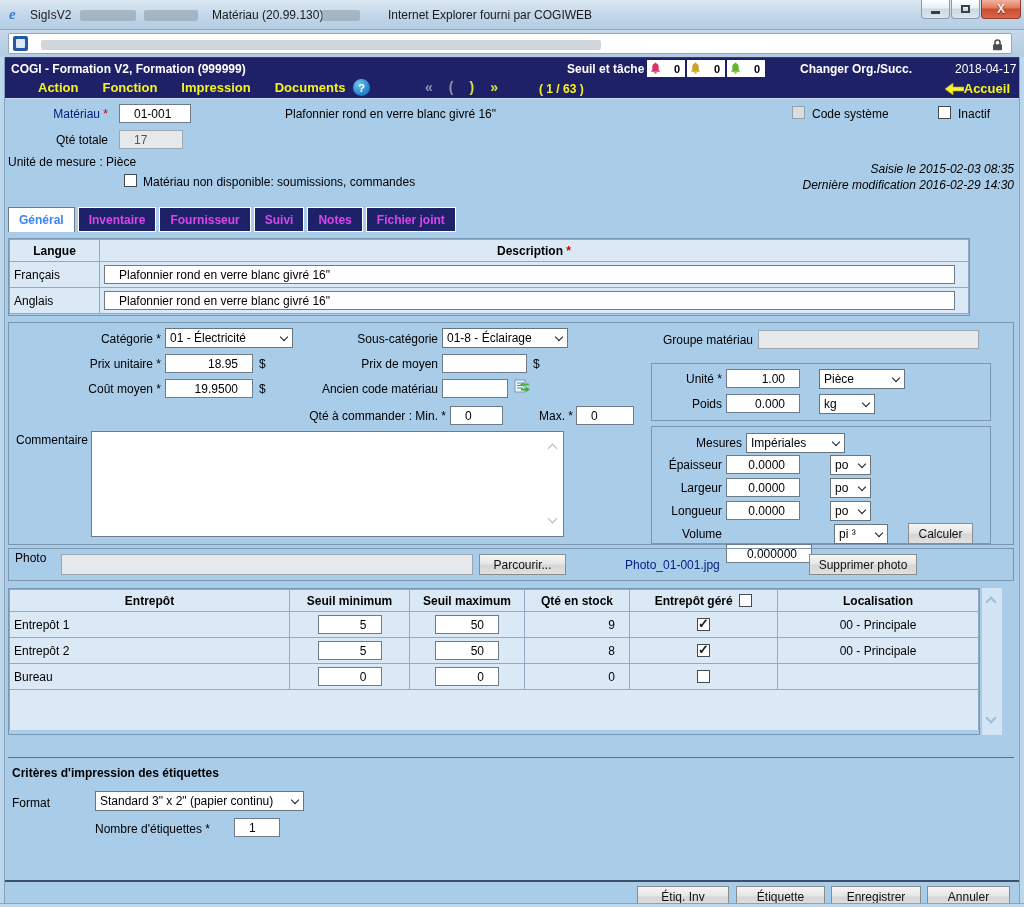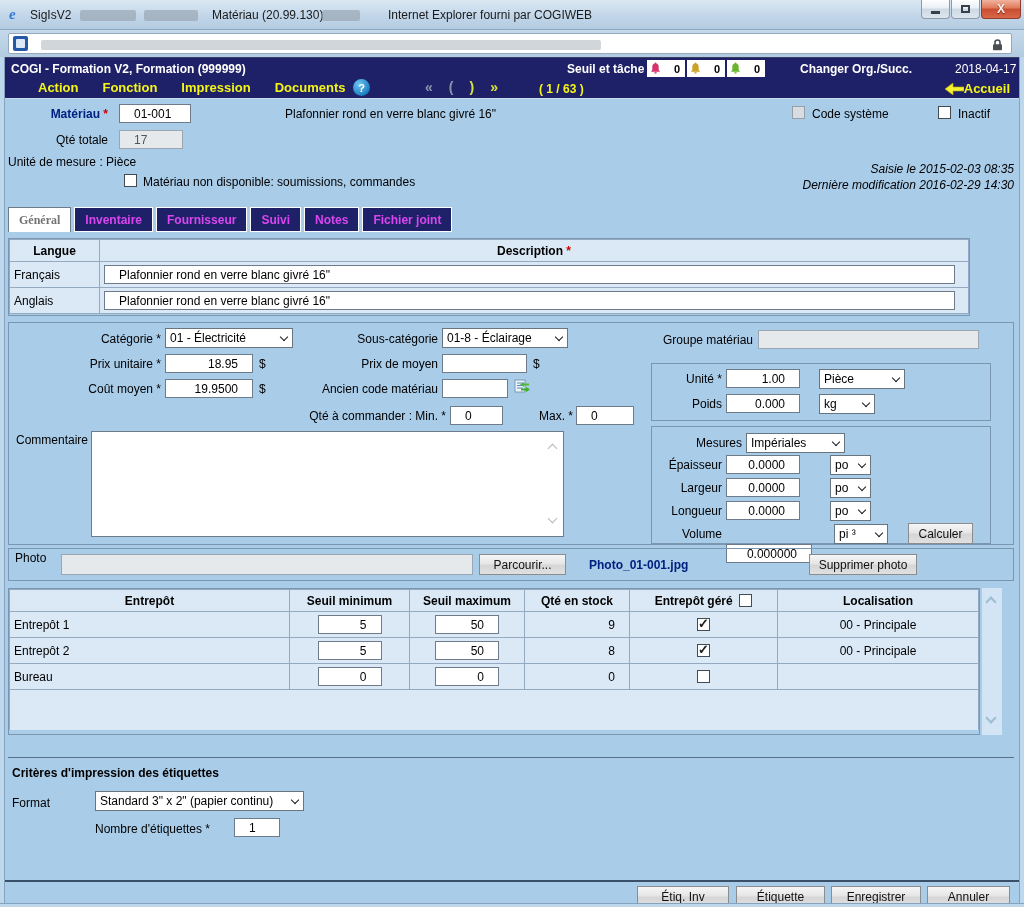--- a/index.html
+++ b/index.html
@@ -48,21 +48,21 @@
   .nav-lit{color:#d7e53a;}
   .counter{position:absolute;left:534px;top:24px;color:#f5f516;font-weight:bold;}
   .homegroup{position:absolute;right:9px;top:23px;display:flex;align-items:center;}
 
   
   .page{position:absolute;top:99px;left:0;width:1024px;height:804px;background:#a9cce9;overflow:hidden;}
   .abs{position:absolute;}
   .lbl{position:absolute;white-space:nowrap;}
   .r{text-align:right;}
   .red{color:#cc0000;}
-  .navy-txt{color:#002080;font-weight:bold;}
+  .navy-txt{color:#002080;font-weight:normal;padding-left:36px;}
   .it{font-style:italic;}
 
   .inp{position:absolute;border:1px solid #6e7b8a;background:#fff;height:19px;
     font:12px "Liberation Sans",sans-serif;padding:0 14px;}
   .inp.num{text-align:right;}
   .inp.dis{background:#e6e9ec;border-color:#9aa6b2;color:#555;}
   textarea.ta{position:absolute;border:1px solid #6e7b8a;background:#fff;resize:none;
     font:12px "Liberation Sans",sans-serif;padding:2px;}
   .sel{position:absolute;display:flex;align-items:center;justify-content:space-between;
     background:#fff;border:1px solid #68747e;height:20px;padding:0 3px 0 4px;cursor:default;}
@@ -84,21 +84,21 @@
   .tbl .c{text-align:center;}
   .tbl .rr{text-align:right;padding-right:14px;}
 
   .chev-up,.chev-dn{position:absolute;width:8px;height:8px;border-left:2px solid #9fbcd6;border-top:2px solid #9fbcd6;}
   .chev-up{transform:rotate(45deg);}
   .chev-dn{transform:rotate(225deg);}
   .ta-chev{position:absolute;width:7px;height:7px;border-left:1.6px solid #b3b7bb;border-top:1.6px solid #b3b7bb;}
 
   .tabs{position:absolute;left:8px;top:108px;height:25px;display:flex;gap:3px;}
   .tab{height:25px;padding:0 10px;display:flex;align-items:center;font-weight:bold;cursor:default;}
-  .tab.on{background:#fff;color:#737373;border:1px solid #6e7b8a;border-bottom:none;font-family:Liberation Serif, serif;}
+  .tab.on{background:#fff;color:#3b82f6;border:1px solid #6e7b8a;border-bottom:none;}
   .tab.off{background:#1f2168;color:#d946ef;border:1px solid #fff;}
 
   .frame{position:absolute;background:#bdd7ec;}
   .f-left{top:57px;left:0;width:5px;height:850px;border-right:1px solid #87a2bc;}
   .f-right{top:57px;right:0;width:5px;height:850px;border-left:1px solid #87a2bc;}
   .f-bottom{top:903px;left:0;width:1024px;height:4px;border-top:1px solid #87a2bc;}
   .hline{position:absolute;border-top:1px solid #5a7086;}
 </style>
 </head>
 <body>

